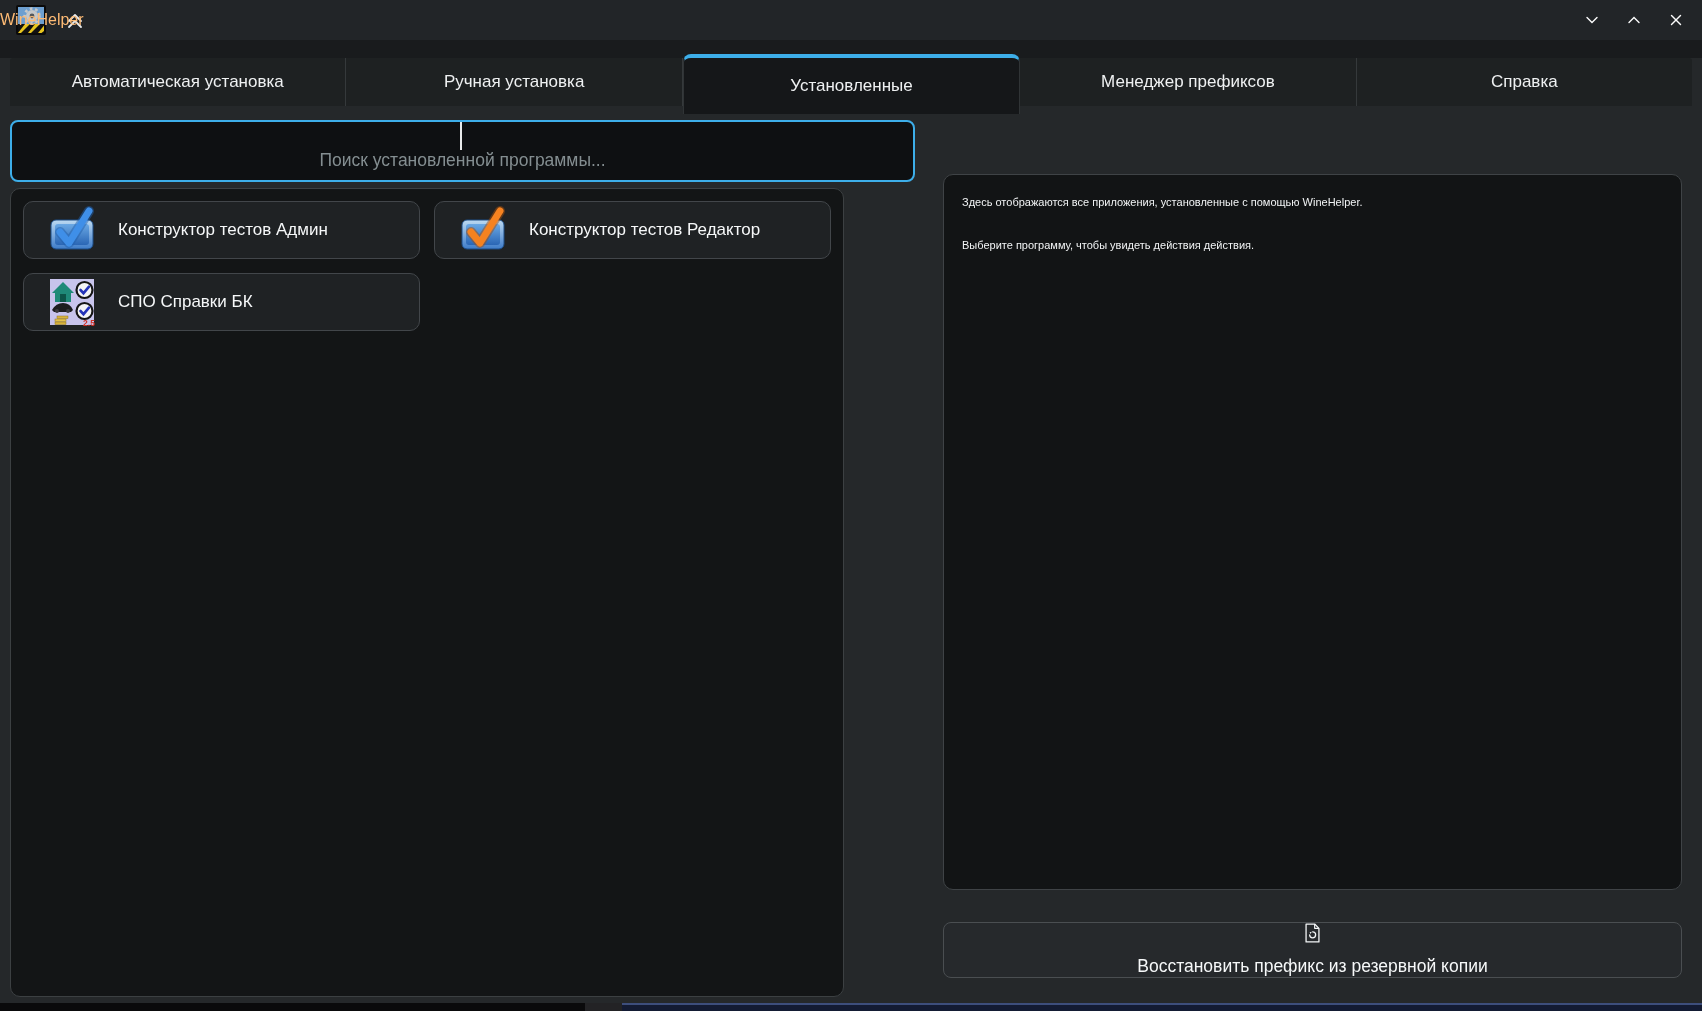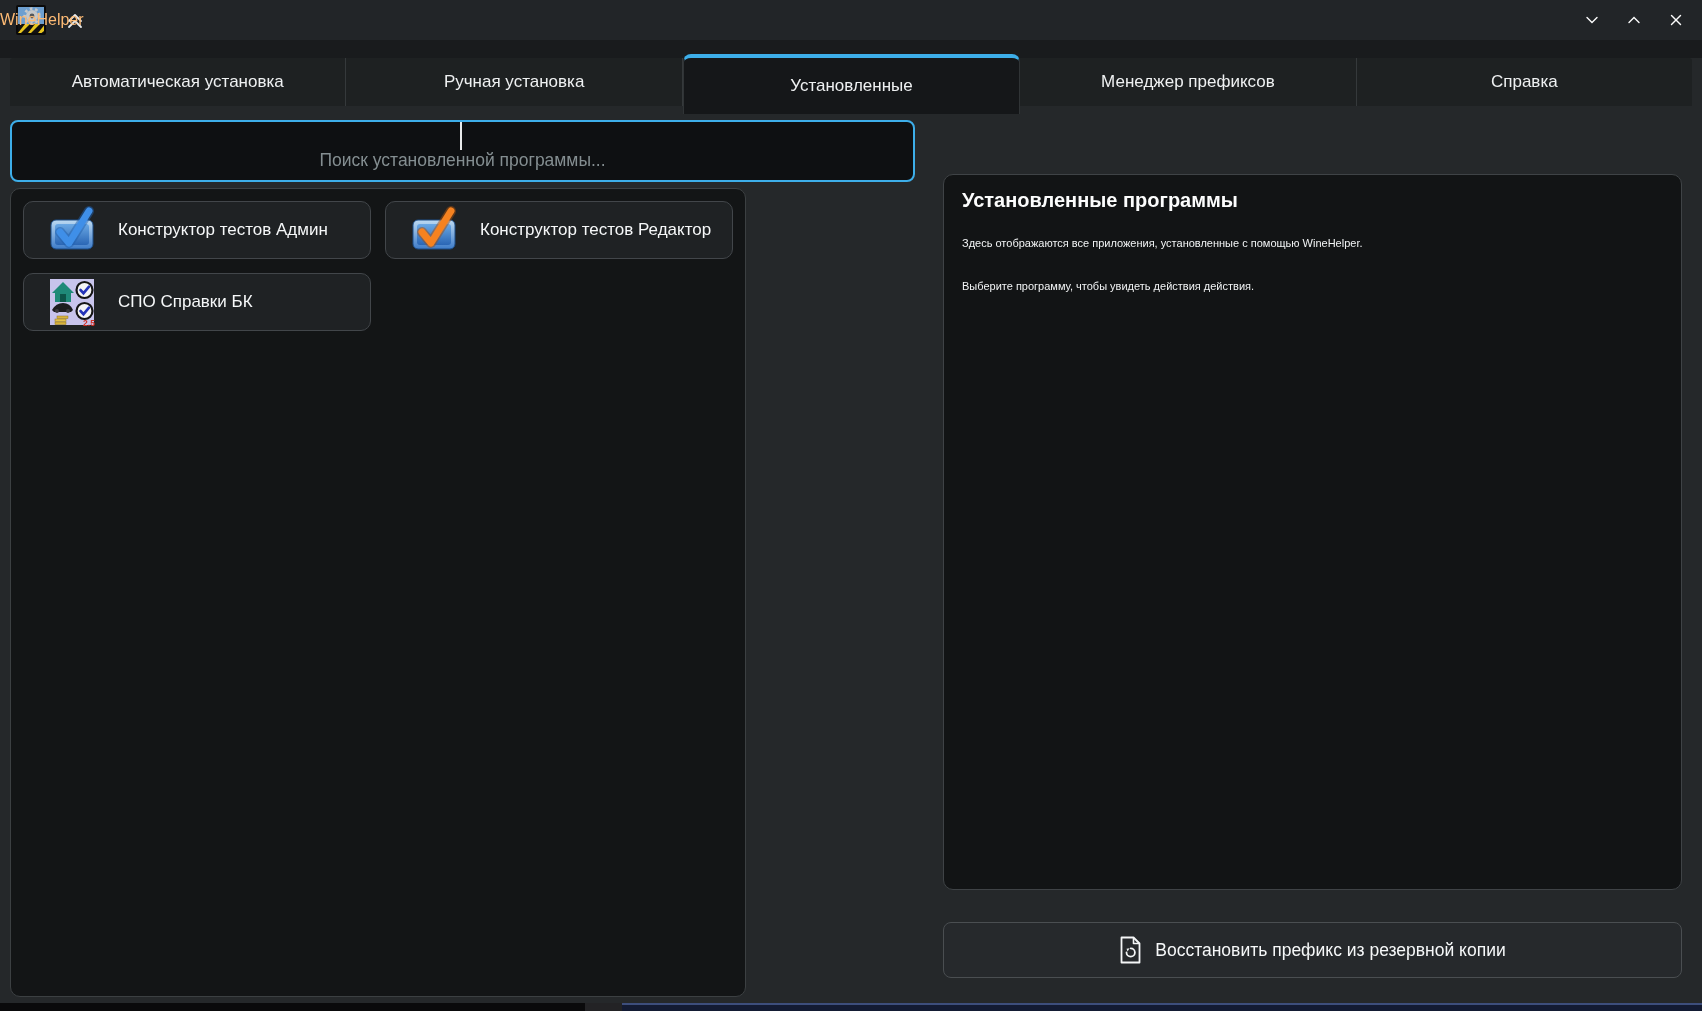--- a/index.html
+++ b/index.html
@@ -39,21 +39,21 @@
   }
   
   .search-box {
     position:absolute; left:10px; top:120px; width:905px; height:62px;
     background:#0e1012; border:2px solid #3daee9; border-radius:8px;
     display:flex; align-items:center; padding:0 18px; color:#848e91; font-size:17.5px;flex-direction:column;
   }
   .caret { width:2px; height:28px; background:#e8eaeb; margin-right:3px; }
   
   .list-panel {
-    position:absolute; left:10px; top:188px; width:736px; height:809px;
+    position:absolute; left:10px; top:188px; width:834px; height:809px;
     background:#131516; border:1px solid #3c4042; border-radius:10px;
     padding:12px; display:grid; grid-template-columns:1fr 1fr; gap:14px 14px;
     align-content:start;
   }
   .prog-card {
     height:58px; background:#1f2224; border:1px solid #42464a; border-radius:10px;
     display:flex; align-items:center; padding-left:24px; gap:22px;
   }
   .prog-icon { width:48px; height:48px; overflow:visible; flex:0 0 auto; }
   .prog-label { font-size:17px; color:#f6f8f9; }
@@ -62,21 +62,21 @@
     background:#121415; border:1px solid #3f4346; border-radius:10px;
     padding:14px 18px;
   }
   .info-title { font-size:20px; font-weight:bold; color:#fcfdfd; margin-bottom:18px; }
   .info-panel p { font-size:11px; line-height:26px; margin-bottom:17px; color:#f2f4f5; }
   
   .restore-btn {
     position:absolute; left:943px; top:922px; width:739px; height:56px;
     background:#26292c; border:1px solid #4a4e51; border-radius:8px;
     display:flex; align-items:center; justify-content:center; gap:13px;
-    font-size:17.5px; color:#f6f8f9; cursor:default;
+    font-size:17.5px; color:#f6f8f9; cursor:default;flex-direction:column;
   }
   
   .bottom-strip { position:absolute; left:0; top:1003px; width:1702px; height:8px; display:flex; }
   .strip-black { width:585px; background:#0a0a0b; }
   .strip-gray  { width:37px;  background:#232325; }
   .strip-navy  { flex:1; background:#131b33; border-top:2px solid #3d4e7c; }
   svg { display:block; }
 </style>
 </head>
 <body>
@@ -190,21 +190,20 @@
       <circle cx="36.5" cy="33" r="8" fill="#f4f4f6" stroke="#141414" stroke-width="2.2"></circle>
       <path d="M32.5 33 l3 3.2 l5.5 -6.5" fill="none" stroke="#2433b8" stroke-width="2.6" stroke-linecap="round"></path>
       <text x="41" y="47.5" fill="#d03024" font-size="8.5" font-weight="bold" text-anchor="middle" font-family="Liberation Sans, sans-serif">2.5</text>
     </svg>
     <span class="prog-label">СПО Справки БК</span>
   </div>
 
 </div>
 
 <div class="info-panel">
-  <div class="info-title">Установленные программы</div>
   <p>Здесь отображаются все приложения, установленные с помощью WineHelper.</p>
   <p>Выберите программу, чтобы увидеть действия действия.</p>
 </div>
 
 <div class="restore-btn">
   <svg width="23" height="28" viewBox="0 0 23 28">
     <path d="M2.5 1.5 h12 l6 6 v19 h-18 z" fill="none" stroke="#f4f6f7" stroke-width="1.8" stroke-linejoin="round"></path>
     <path d="M14.5 1.5 v6 h6" fill="none" stroke="#f4f6f7" stroke-width="1.6" stroke-linejoin="round"></path>
     <path d="M7.5 16.5 a4.2 4.2 0 1 0 4.2 -4.2" fill="none" stroke="#f4f6f7" stroke-width="1.8" stroke-linecap="round"></path>
     <polygon points="7.5,12.8 10.6,12.3 8.6,15.4" fill="#f4f6f7"></polygon>

